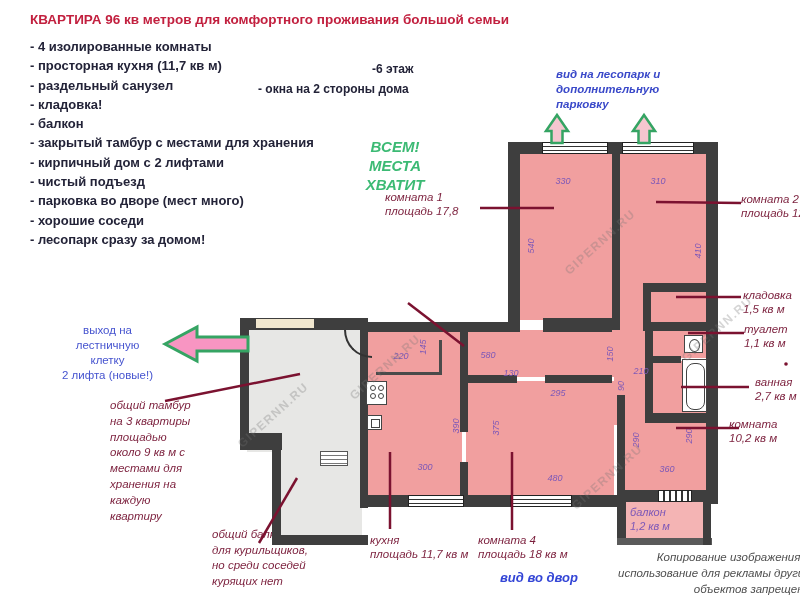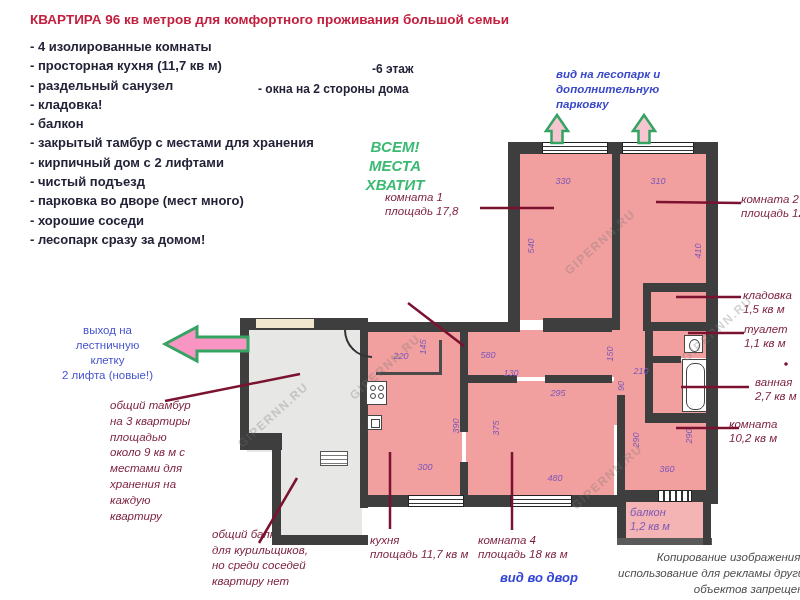--- a/index.html
+++ b/index.html
@@ -97,21 +97,21 @@
     <div>местами для</div>
     <div>хранения на</div>
     <div>каждую</div>
     <div>квартиру</div>
   </div>
 
   <div class="note" style="left:212px;top:527px;line-height:15.5px;">
     <div>общий балкон</div>
     <div>для курильщиков,</div>
     <div>но среди соседей</div>
-    <div>квартиру нет</div>
+    <div>курящих нет</div>
   </div>
 
   <div class="room" style="left:518px;top:152px;width:96px;height:168px;"></div>
   <div class="room" style="left:619px;top:152px;width:89px;height:133px;"></div>
   <div class="room" style="left:366px;top:330px;width:281px;height:47px;"></div>
   <div class="room" style="left:614px;top:285px;width:33px;height:140px;"></div>
   <div class="room" style="left:649px;top:290px;width:59px;height:34px;"></div>
   <div class="room" style="left:651px;top:329px;width:57px;height:29px;"></div>
   <div class="room" style="left:651px;top:361px;width:57px;height:54px;"></div>
   <div class="room" style="left:623px;top:421px;width:85px;height:71px;"></div>

